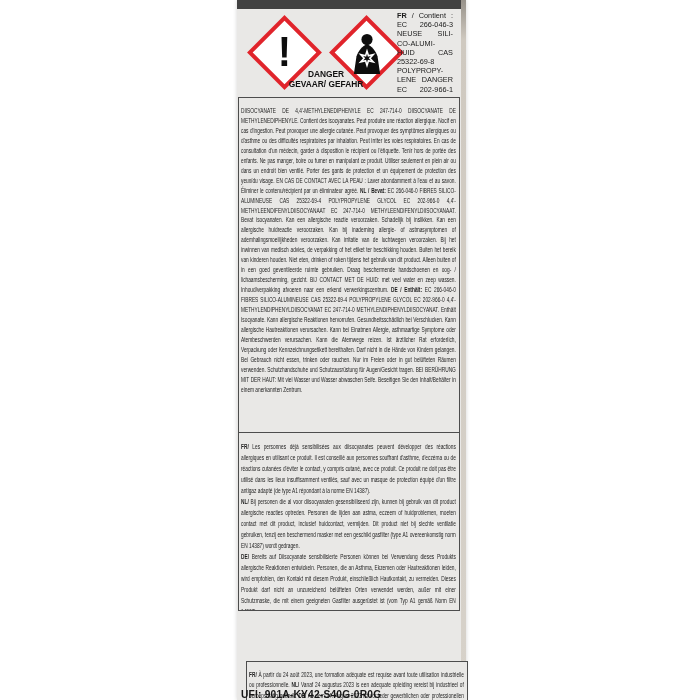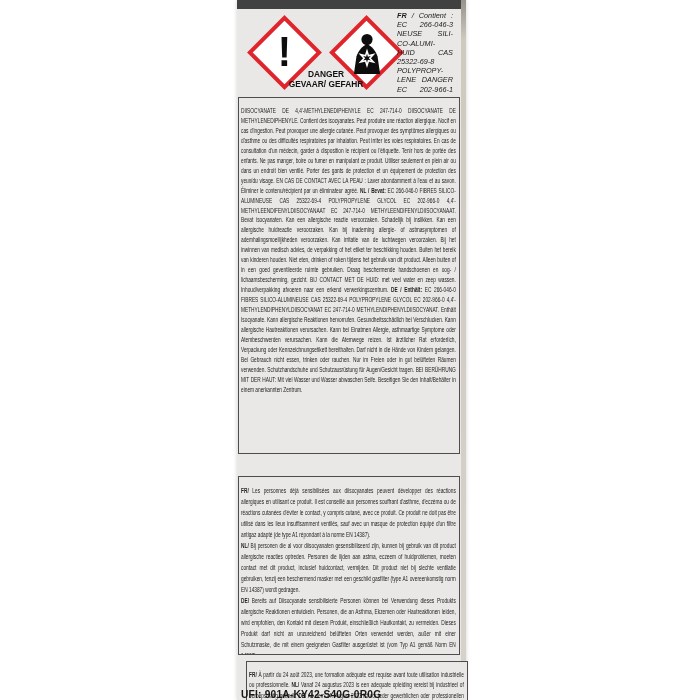--- a/index.html
+++ b/index.html
@@ -23,27 +23,27 @@
   .excl{font-weight:bold;font-size:40px;line-height:40px;color:#0d0d0d;
         transform:scaleY(1.05);margin-top:-3px;}
   .hh-svg{width:42px;height:42px;}
 
   .signal{position:absolute;left:39px;top:60px;width:100px;text-align:center;
           font-weight:bold;font-size:9.5px;line-height:9.8px;color:#111;
           transform:scaleX(.88);transform-origin:center top;z-index:3;}
 
   .contents-col{position:absolute;right:8px;top:2px;width:56px;
                 font-size:7.3px;line-height:9.2px;color:#1b1b1b;}
-  .contents-col div{text-align:justify;text-align-last:justify;white-space:nowrap;font-style:italic;}
+  .contents-col div{text-align:justify;text-align-last:justify;white-space:nowrap;}
 
   
   .tbox{margin:0 7px 0 1px;border:1px solid #4d4d4d;background:#e9e8e6;
         overflow:hidden;box-sizing:border-box;padding:8px 2px;}
   .box1{position:absolute;left:0;top:97px;width:222px;height:357px;}
-  .box2{position:absolute;left:0;top:476px;width:222px;height:179px;}
+  .box2{position:absolute;left:0;top:432px;width:222px;height:179px;}
   .box3{position:absolute;left:8px;top:638px;width:222px;height:49px;margin-top:23px;}
   .squeeze{transform:scaleX(.63);transform-origin:left top;width:341px;
            font-size:7.6px;line-height:9.95px;text-align:justify;color:#1c1c1c;}
   .box2 .squeeze{line-height:11px;}
   .box3 .squeeze{line-height:10.3px;}
   .squeeze p{margin:0;padding:0;}
   .b{font-weight:bold;}
 
   .ufi{position:absolute;left:4px;top:688px;font-weight:bold;font-size:11px;
        letter-spacing:.2px;color:#161616;transform:scaleX(.93);transform-origin:left top;

